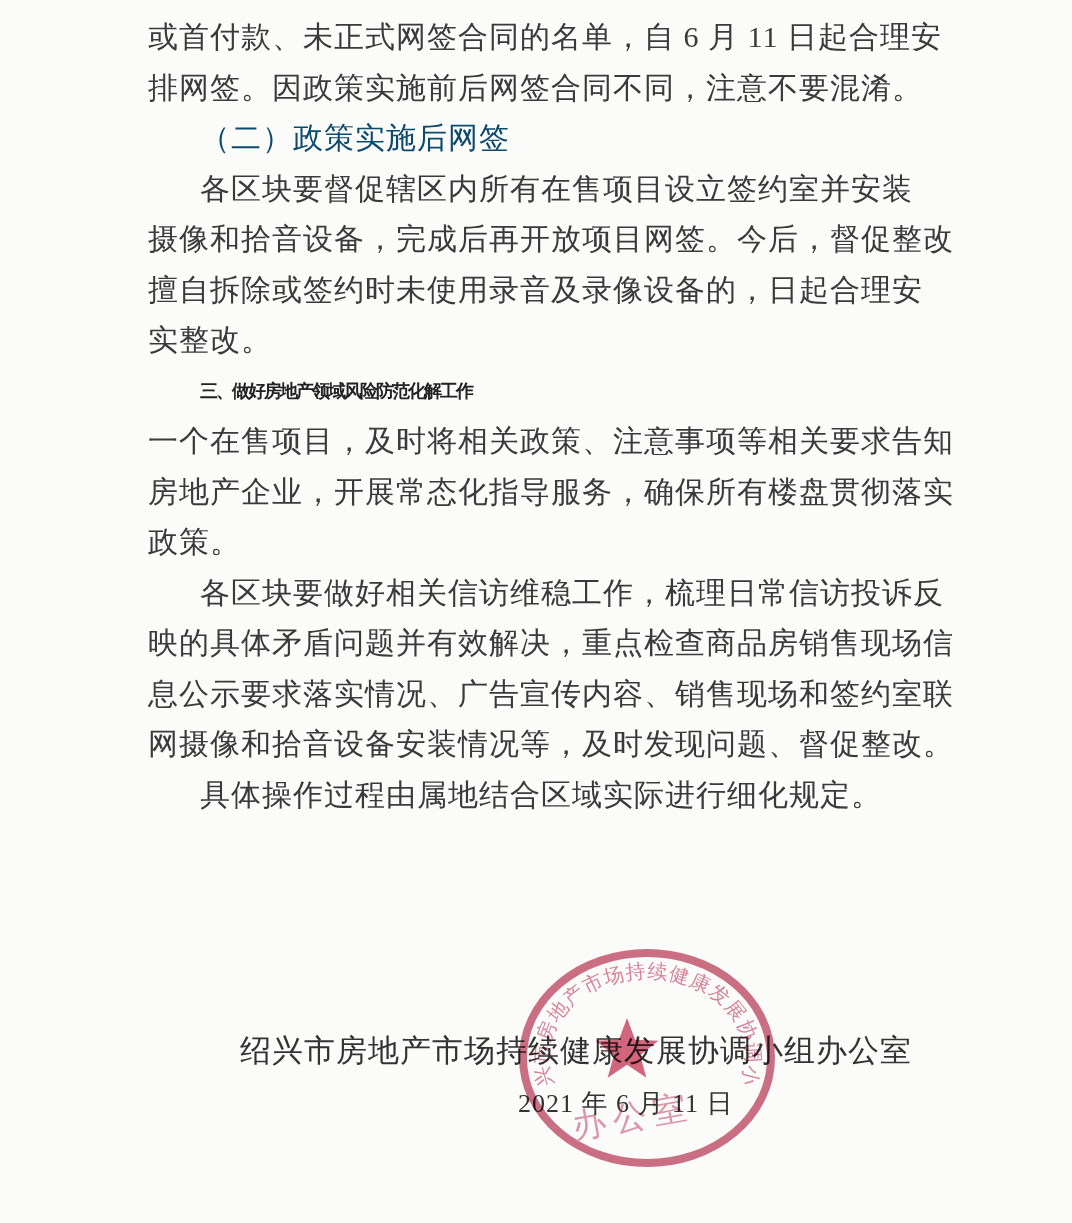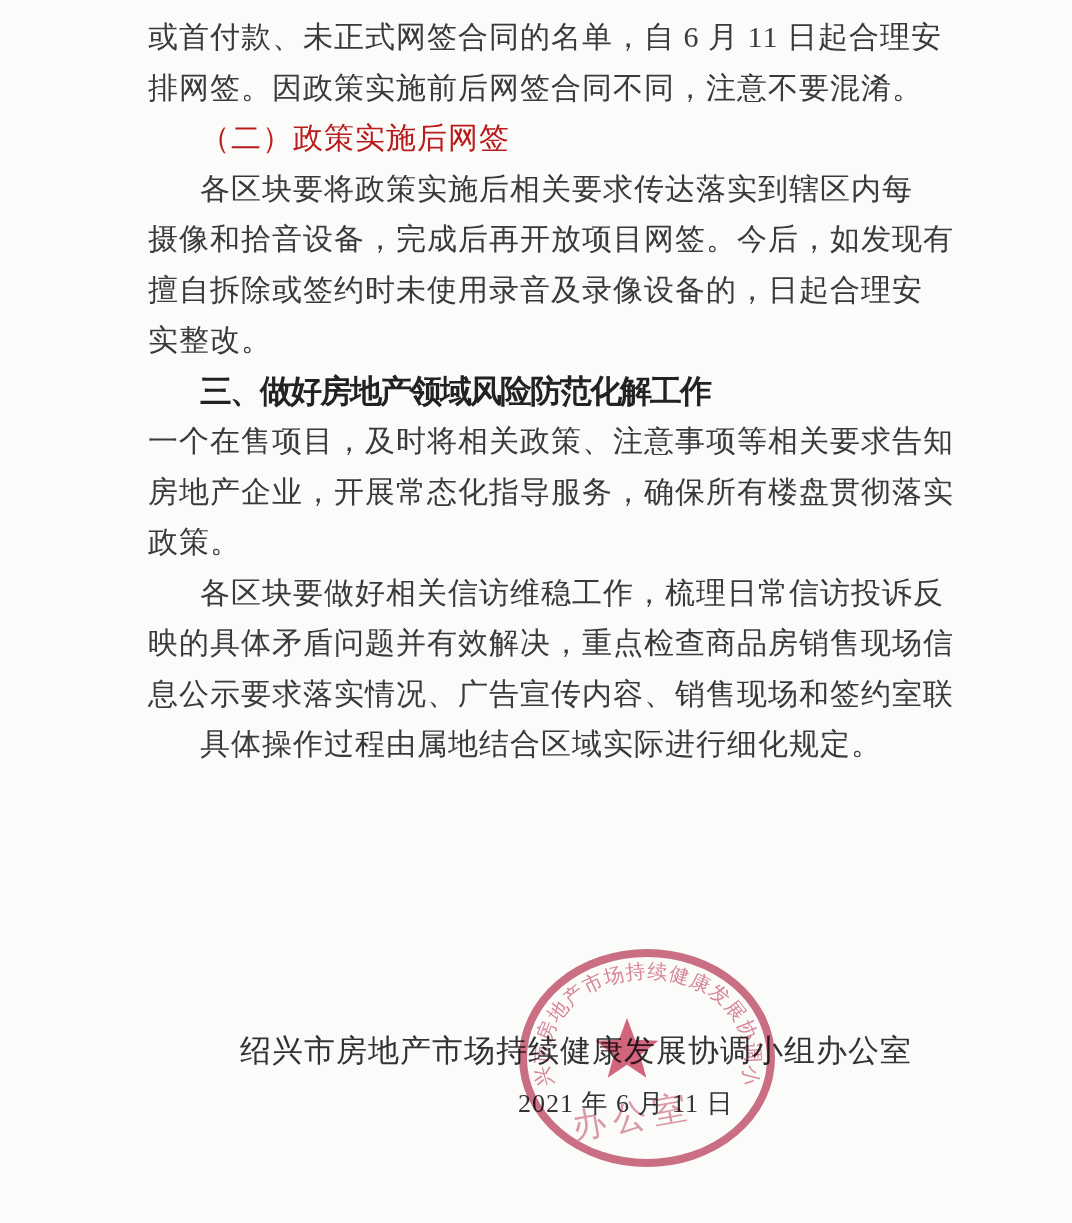--- a/index.html
+++ b/index.html
@@ -19,25 +19,25 @@
     width: 790px;
   }
   .doc-line {
     font-size: 30px;
     line-height: 50.5px;
     letter-spacing: 1px;
     white-space: nowrap;
     color: #3a3a3a;
   }
   .doc-line.indent { padding-left: 52px; }
-  .doc-line.subheading { color: #b91c1c; }
+  .doc-line.subheading { color: #0c4a6e; }
   .doc-line.heading {
     font-family: "Liberation Sans", sans-serif;
     font-weight: bold;
-    font-size: 32px;
+    font-size: 18px;
     letter-spacing: -2px;
     color: #222222;
   }
   .signature {
     position: absolute;
     left: 240px;
     top: 1030px;
     font-size: 31px;
     letter-spacing: 1px;
     white-space: nowrap;
@@ -74,31 +74,32 @@
 </style>
 </head>
 <body>
 
 <div class="page">
 
   <div class="doc-body" id="doc-lines">
       <div class="doc-line body">或首付款、未正式网签合同的名单，自 6 月 11 日起合理安</div>
       <div class="doc-line body">排网签。因政策实施前后网签合同不同，注意不要混淆。</div>
       <div class="doc-line subheading indent">（二）政策实施后网签</div>
-      <div class="doc-line body indent">各区块要将政策实施后相关要求传达落实到辖区内每</div>
-      <div class="doc-line body">摄像和拾音设备，完成后再开放项目网签。今后，如发现有</div>
+      <div class="doc-line body indent">各区块要督促辖区内所有在售项目设立签约室并安装</div>
+      <div class="doc-line body">摄像和拾音设备，完成后再开放项目网签。今后，督促整改</div>
       <div class="doc-line body">擅自拆除或签约时未使用录音及录像设备的，日起合理安</div>
       <div class="doc-line body">实整改。</div>
       <div class="doc-line heading indent">三、做好房地产领域风险防范化解工作</div>
       <div class="doc-line body">一个在售项目，及时将相关政策、注意事项等相关要求告知</div>
       <div class="doc-line body">房地产企业，开展常态化指导服务，确保所有楼盘贯彻落实</div>
       <div class="doc-line body">政策。</div>
       <div class="doc-line body indent">各区块要做好相关信访维稳工作，梳理日常信访投诉反</div>
       <div class="doc-line body">映的具体矛盾问题并有效解决，重点检查商品房销售现场信</div>
       <div class="doc-line body">息公示要求落实情况、广告宣传内容、销售现场和签约室联</div>
+      <div class="doc-line body">网摄像和拾音设备安装情况等，及时发现问题、督促整改。</div>
       <div class="doc-line body indent">具体操作过程由属地结合区域实际进行细化规定。</div>
     </div>
 
   <div class="signature">绍兴市房地产市场持续健康发展协调小组办公室</div>
 
   <div class="date">2021 年 6 月 11 日</div>
 
   <svg class="seal" viewBox="0 0 290 250">
     <defs>
       <path id="arcPath" d="M 52.3 156.8 A 99 80 0 1 1 231.7 156.8" fill="none"></path>

